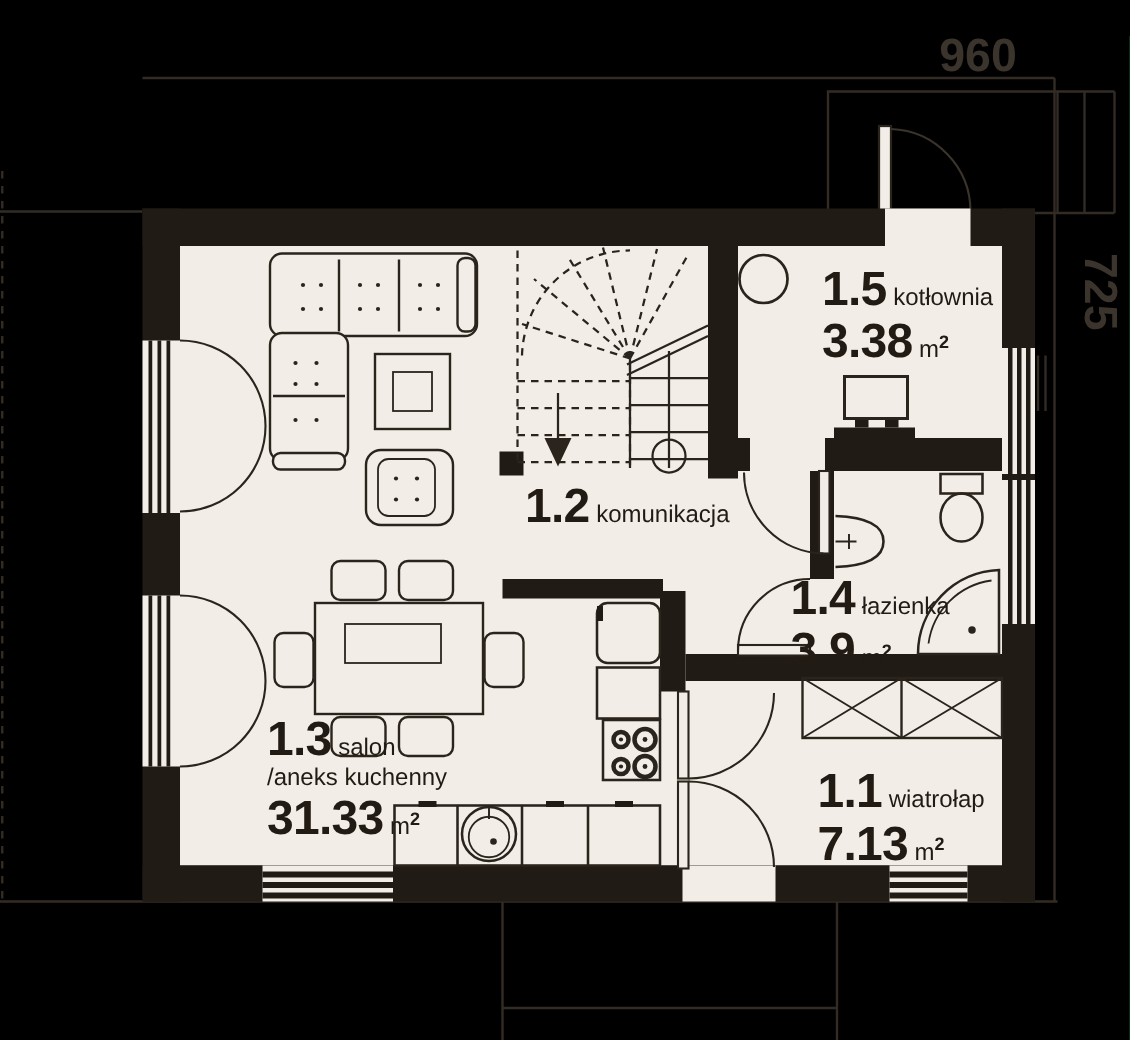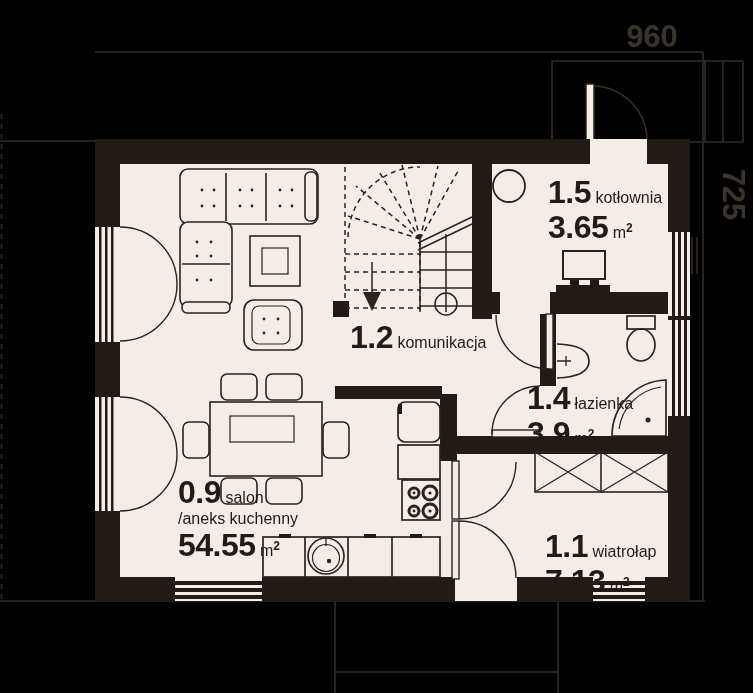--- a/index.html
+++ b/index.html
@@ -236,44 +236,44 @@
     </g>
   </g>
 </svg>
 
 <div class="dim-h">960</div>
 <div class="dim-v">725</div>
 
 <div class="room-label" style="left:548px;top:151px">
   <div><span class="num">1.5</span>
        <span class="nm">kotłownia</span></div>
-  <div><span class="num">3.65</span>
+  <div><span class="num">3.38</span>
        <span class="nm">m</span><sup>2</sup></div>
 </div>
 
 <div class="room-label" style="left:350px;top:296px">
   <div><span class="num">1.2</span>
        <span class="nm">komunikacja</span></div>
 </div>
 
 <div class="room-label" style="left:527px;top:357px">
   <div><span class="num">1.4</span>
        <span class="nm">łazienka</span></div>
   <div><span class="num">3.9</span>
        <span class="nm">m</span><sup>2</sup></div>
 </div>
 
 <div class="room-label" style="left:178px;top:451px">
-  <div><span class="num">0.9</span>
+  <div><span class="num">1.3</span>
        <span class="nm">salon</span></div>
   <div><span class="nm">/aneks kuchenny</span></div>
-  <div><span class="num">54.55</span>
-       <span class="nm">m</span><sup>2</sup></div>
-</div>
-
-<div class="room-label" style="left:545px;top:505px">
+  <div><span class="num">31.33</span>
+       <span class="nm">m</span><sup>2</sup></div>
+</div>
+
+<div class="room-label" style="left:545px;top:486px">
   <div><span class="num">1.1</span>
        <span class="nm">wiatrołap</span></div>
   <div><span class="num">7.13</span>
        <span class="nm">m</span><sup>2</sup></div>
 </div>
 
 </div>
 
 </body></html>

